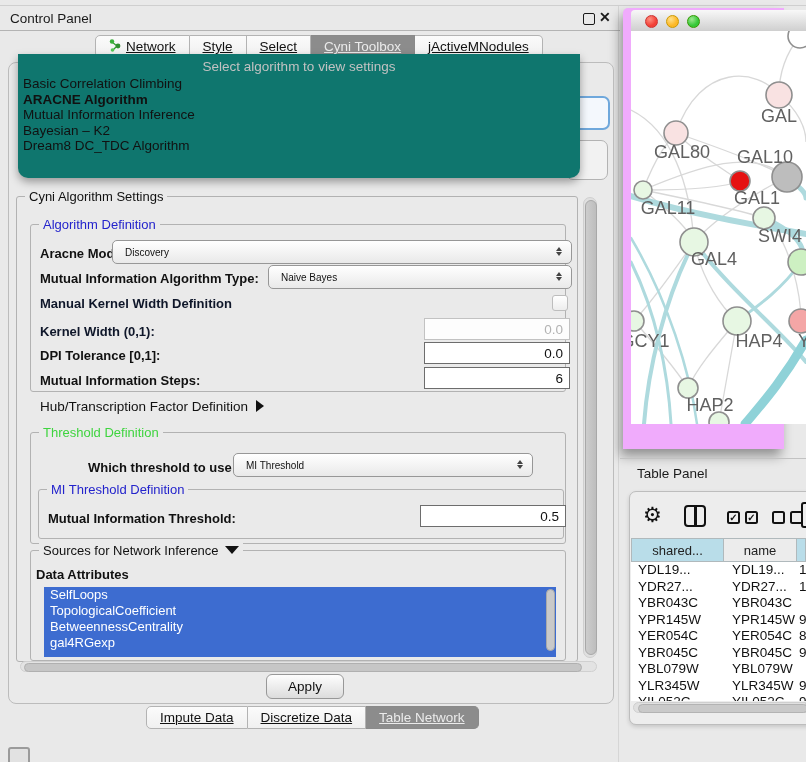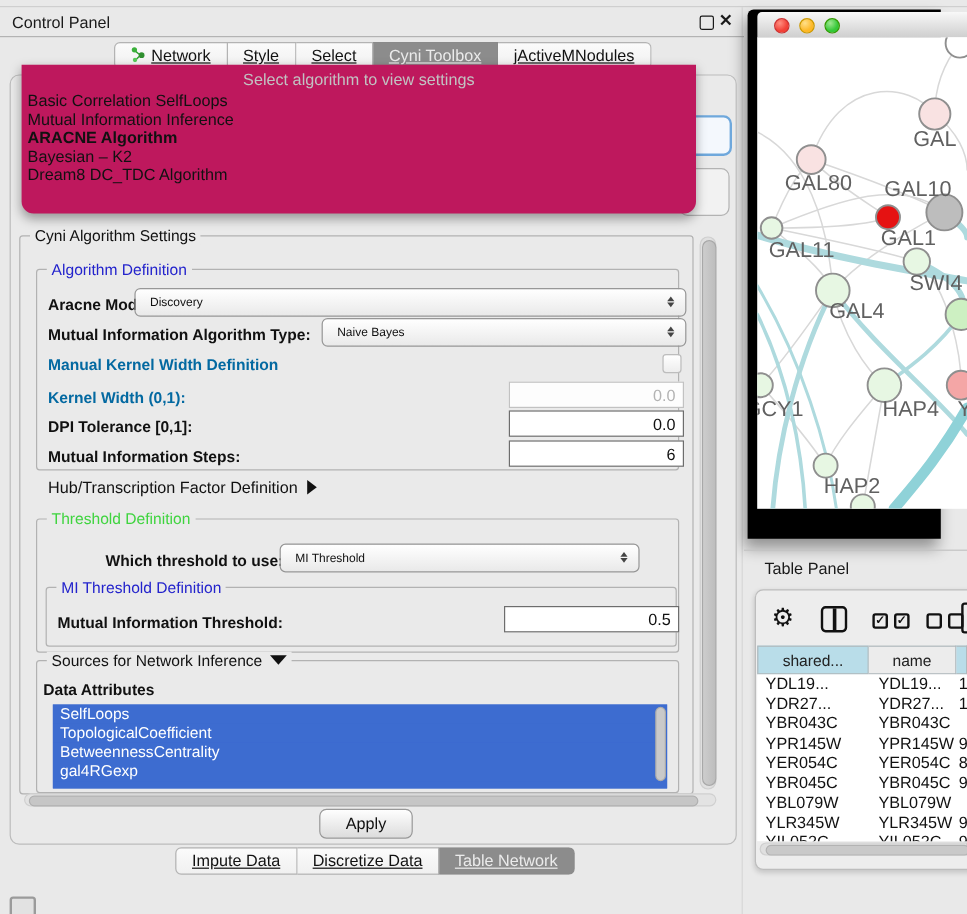--- a/index.html
+++ b/index.html
@@ -34,21 +34,21 @@
   
   .hint-combo{left:556px;top:96px;width:50px;height:30px;border:2.5px solid #6fa8dc;border-radius:7px;background:#f4f8fd;z-index:2;}
   .hint-box{left:566px;top:140px;width:40px;height:38px;border:1px solid #b3b3b3;border-radius:7px;background:#f2f2f2;z-index:2;}
 
   .groupbox{position:absolute;border:1px solid #b2b2b2;border-radius:3px;}
   .group-label{position:absolute;top:-8px;left:8px;background:#eaeaea;padding:0 4px;font-size:13px;color:#111;white-space:nowrap;}
   .group-label.blue{color:#2323cc;}
   .group-label.green{color:#3fd43f;}
 
   .lbl{position:absolute;font-size:13px;font-weight:bold;color:#111;white-space:nowrap;}
-  .lbl.disabled{color:#0369a1;}
+  .lbl.disabled{color:#0f172a;}
   .plain{font-weight:normal;font-size:13.5px;}
 
   .combo{position:absolute;height:24px;border:1px solid #979797;border-radius:5px;
          background:linear-gradient(#ffffff,#e9e9e9);font-size:10px;color:#111;
          line-height:24px;padding-left:12px;box-sizing:border-box;}
   .stepper{position:absolute;right:8px;top:4px;width:7px;}
   .stepper:before,.stepper:after{content:"";display:block;width:0;height:0;border-left:3.5px solid transparent;border-right:3.5px solid transparent;margin:1.5px 0;}
   .stepper:before{border-bottom:4.5px solid #444;}
   .stepper:after{border-top:4.5px solid #444;}
 
@@ -69,31 +69,31 @@
   .vscroll-track{left:583px;top:197px;width:14px;height:461px;background:#e0e0e0;border-radius:7px;border:1px solid #cfcfcf;box-sizing:border-box;}
   .vscroll-thumb{position:absolute;left:1px;top:2px;width:10px;height:453px;background:linear-gradient(90deg,#cdcdcd,#bdbdbd);border:1px solid #a8a8a8;border-radius:6px;}
   .hscroll-track{left:20px;top:661px;width:577px;height:11px;background:#e3e3e3;border-radius:6px;border:1px solid #d0d0d0;box-sizing:border-box;}
   .hscroll-thumb{position:absolute;left:3px;top:1px;width:556px;height:7px;background:#c6c6c6;border:1px solid #b0b0b0;border-radius:5px;}
 
   .apply-btn{left:266px;top:674px;width:76px;height:23px;border:1px solid #989898;border-radius:6px;
              background:linear-gradient(#fefefe,#dcdcdc);font-size:13.5px;color:#111;
              text-align:center;line-height:23px;}
 
   
-  .popup{left:18px;top:54px;width:562px;height:124px;background:#be185d;border-radius:0 0 10px 10px;
+  .popup{left:18px;top:54px;width:562px;height:124px;background:#0f766e;border-radius:0 0 10px 10px;
          box-shadow:0 4px 9px rgba(0,0,0,.35);z-index:30;padding-top:4px;box-sizing:border-box;}
   .popup-prompt{text-align:center;font-size:13.5px;color:#c2c2c2;height:18px;line-height:18px;}
   .popup-item{font-size:13.5px;color:#111;height:15.5px;line-height:15.5px;padding-left:5px;white-space:nowrap;}
   .popup-item.selected{font-weight:bold;}
 
   
   .mini-btn{left:8px;top:747px;width:18px;height:15px;border:2px solid #9b9b9b;border-radius:3px;background:#e2e2e2;}
 
   
-  .net-window{left:623px;top:8px;width:161px;height:441px;background:#000000;border-radius:5px 0 0 0;
+  .net-window{left:623px;top:8px;width:161px;height:441px;background:#f0abfc;border-radius:5px 0 0 0;
               box-shadow:-3px 7px 12px rgba(0,0,0,.38);}
   .net-titlebar{position:absolute;left:8px;top:2px;width:175px;height:21px;border-radius:4px 0 0 0;
                 background:linear-gradient(#f8f8f8,#cfcfcf);border-bottom:1px solid #9b9b9b;}
   .traffic{position:absolute;top:5px;width:13px;height:13px;border-radius:50%;box-sizing:border-box;}
   .t-red{left:14px;background:radial-gradient(circle at 35% 30%,#ff8f81,#f24137 60%);border:1px solid #c33;}
   .t-yellow{left:35px;background:radial-gradient(circle at 35% 30%,#ffe08a,#fdb827 60%);border:1px solid #c90;}
   .t-green{left:56px;background:radial-gradient(circle at 35% 30%,#9ee88f,#35c838 60%);border:1px solid #390;}
   .net-content{position:absolute;left:8px;top:23px;width:175px;height:393px;background:#fff;overflow:hidden;}
 
   
@@ -228,23 +228,23 @@
     <div class="vscroll-thumb"></div>
   </div>
   <div class="abs hscroll-track" style="z-index:4">
     <div class="hscroll-thumb"></div>
   </div>
 
   <div class="abs apply-btn" style="z-index:4">Apply</div>
 
   <div class="abs popup">
     <div class="popup-prompt">Select algorithm to view settings</div>
-    <div class="popup-item">Basic Correlation SelfLoops</div>
+    <div class="popup-item">Basic Correlation Climbing</div>
+    <div class="popup-item selected">ARACNE Algorithm</div>
     <div class="popup-item">Mutual Information Inference</div>
-    <div class="popup-item selected">ARACNE Algorithm</div>
     <div class="popup-item">Bayesian – K2</div>
     <div class="popup-item">Dream8 DC_TDC Algorithm</div>
   </div>
 
   <div class="abs tabbar tabbar-bottom">
     <div class="tab">
       <span>Impute Data</span>
     </div>
     <div class="tab">
       <span>Discretize Data</span>

